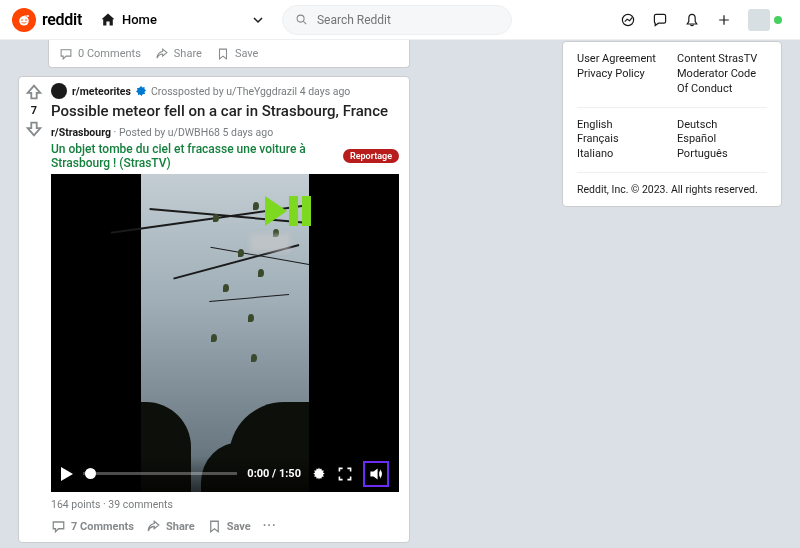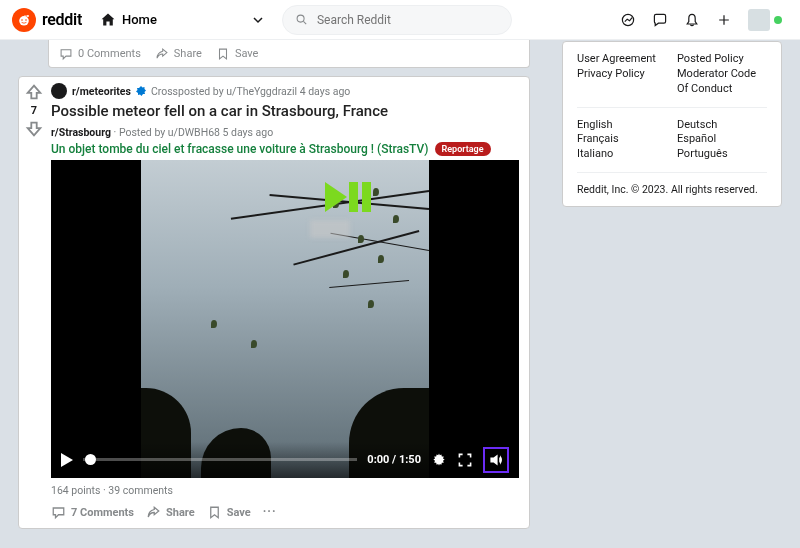--- a/index.html
+++ b/index.html
@@ -21,21 +21,21 @@
 .top-icons { display: flex; align-items: center; gap: 4px; margin-left: auto; }
 .icon-btn { width: 28px; height: 28px; display: flex; align-items: center; justify-content: center; border-radius: 4px; cursor: pointer; }
 .icon-btn svg { width: 16px; height: 16px; fill: none; stroke: #1a1a1b; stroke-width: 1.5; }
 .advertise-btn { background: #f6f7f8; border-radius: 16px; padding: 5px 12px; display: flex; align-items: center; gap: 5px; font-size: 12px; font-weight: 600; cursor: pointer; }
 .advertise-btn svg { width: 14px; height: 14px; fill: none; stroke: #1a1a1b; stroke-width: 1.5; }
 .user-menu { display: flex; align-items: center; gap: 4px; padding: 3px 6px; border-radius: 4px; cursor: pointer; }
 .avatar-small { width: 22px; height: 22px; background: #d7dfe2; border-radius: 3px; }
 .status-dot { width: 8px; height: 8px; background: #46d160; border-radius: 50%; }
 
 .main-area { display: flex; gap: 20px; padding: 0 18px; }
-.post-column { width: 512px; }
+.post-column { width: 392px; }
 .side-column { margin-left: auto; width: 220px; }
 
 .partial-bar { background: #fff; border-radius: 0 0 4px 4px; height: 28px; display: flex; align-items: center; padding: 0 10px; gap: 14px; border: 1px solid #ccc; border-top: none; margin-left: 30px; }
 .partial-item { display: flex; align-items: center; gap: 5px; font-size: 11px; color: #878a8c; }
 .partial-item svg { width: 14px; height: 14px; fill: none; stroke: #878a8c; stroke-width: 1.5; }
 
 .post-card { background: #fff; border: 1px solid #ccc; border-radius: 4px; margin-top: 8px; display: flex; }
 .vote-col { width: 30px; padding: 6px 0; display: flex; flex-direction: column; align-items: center; gap: 3px; }
 .vote-arrow { width: 18px; height: 18px; cursor: pointer; fill: none; stroke: #878a8c; stroke-width: 2; }
 .vote-count { font-size: 11px; font-weight: 700; color: #1a1a1b; }
@@ -288,21 +288,21 @@
   </div>
 
   <div class="side-column">
     <div class="side-card">
       <div class="links-grid">
         <div>
           <a href="#">User Agreement</a><br>
           <a href="#">Privacy Policy</a>
         </div>
         <div>
-          <a href="#">Posted Policy</a><br>
+          <a href="#">Content StrasTV</a><br>
           <a href="#">Moderator Code Of Conduct</a>
         </div>
       </div>
       <hr class="side-divider">
       <div class="links-grid">
         <div>
           <a href="#">English</a><br>
           <a href="#">Français</a><br>
           <a href="#">Italiano</a>
         </div>

